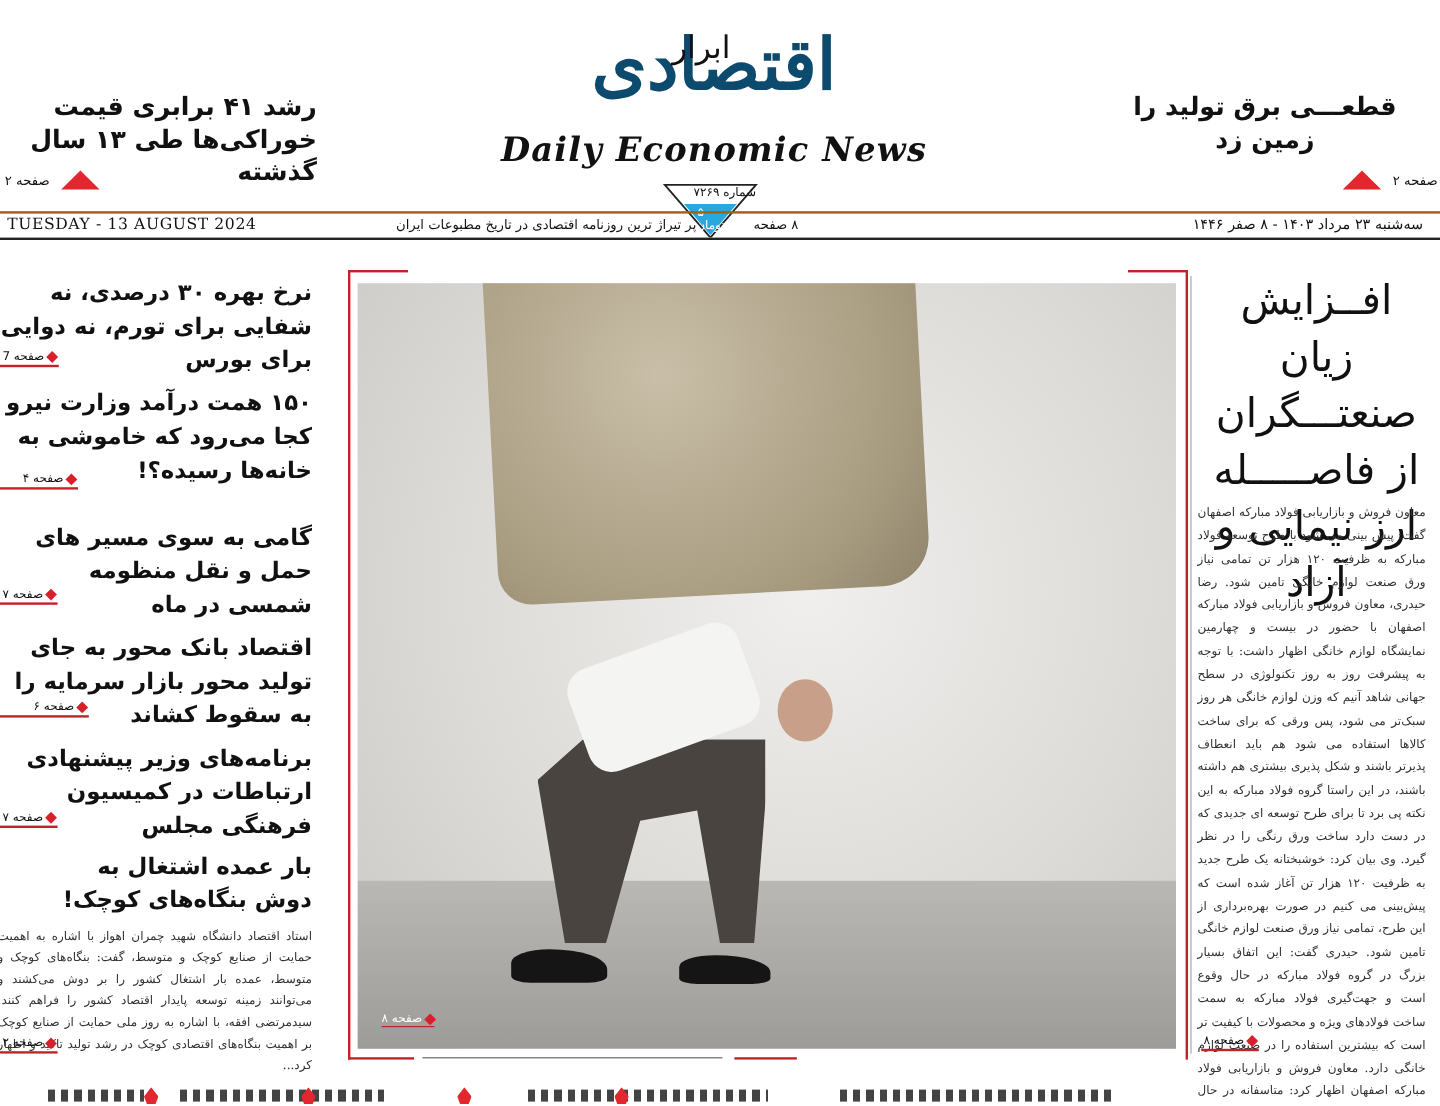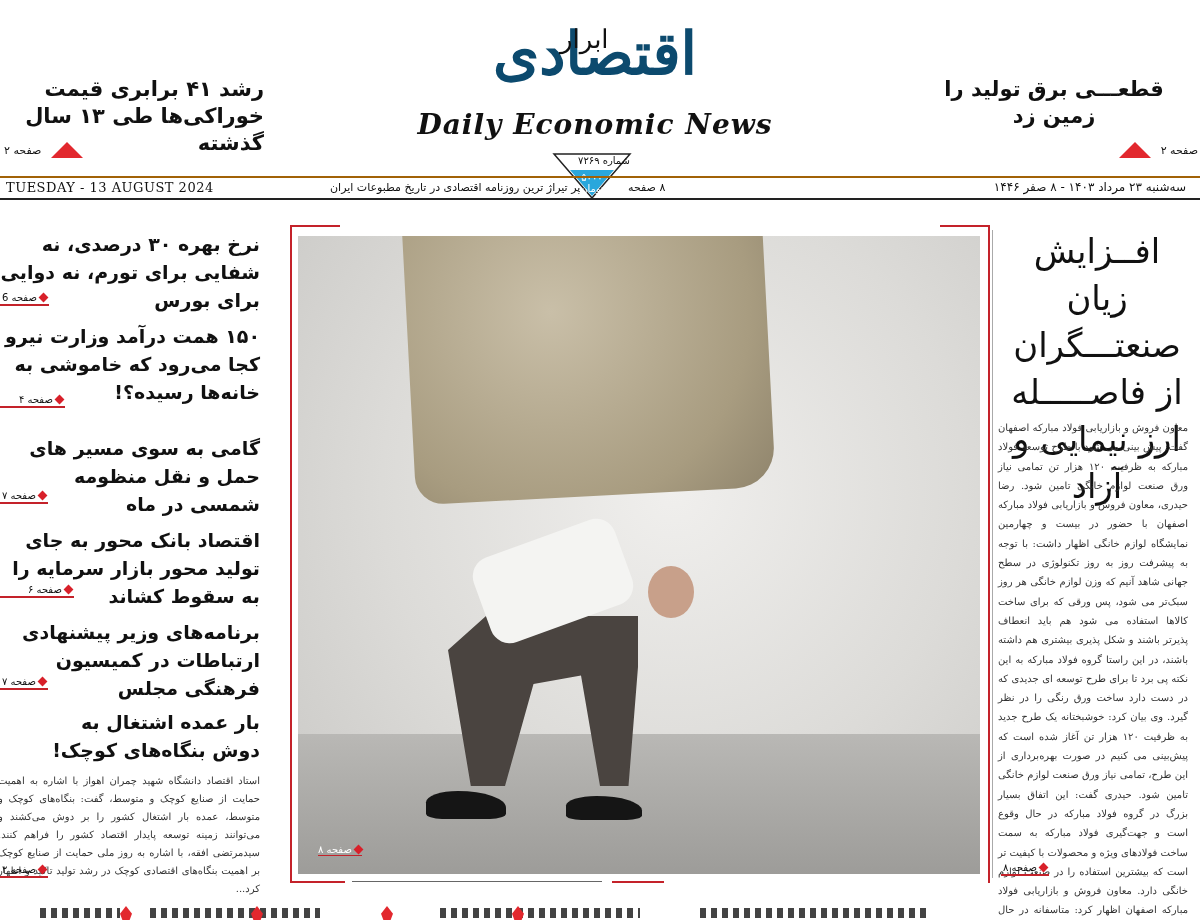--- a/index.html
+++ b/index.html
@@ -104,21 +104,21 @@
   <div class="pages-count">۸ صفحه</div>
   <div class="date-fa">سه‌شنبه ۲۳ مرداد ۱۴۰۳ - ۸ صفر ۱۴۴۶</div>
 </div>
 
 <div class="left-col">
   <div class="story" style="top:30px;">
     <h2>نرخ بهره ۳۰ درصدی، نه شفایی برای تورم، نه دوایی برای بورس</h2>
   </div>
   <div class="page-ref" style="top:92px;">
     <span class="diamond"></span>
-    <span>صفحه 6</span>
+    <span>صفحه 7</span>
   </div>
 
   <div class="story" style="top:122px;">
     <h2>۱۵۰ همت درآمد وزارت نیرو کجا می‌رود که خاموشی به خانه‌ها رسیده؟!</h2>
   </div>
   <div class="page-ref" style="top:194px;padding-left:19px;">
     <span class="diamond"></span>
     <span>صفحه ۴</span>
   </div>
 

